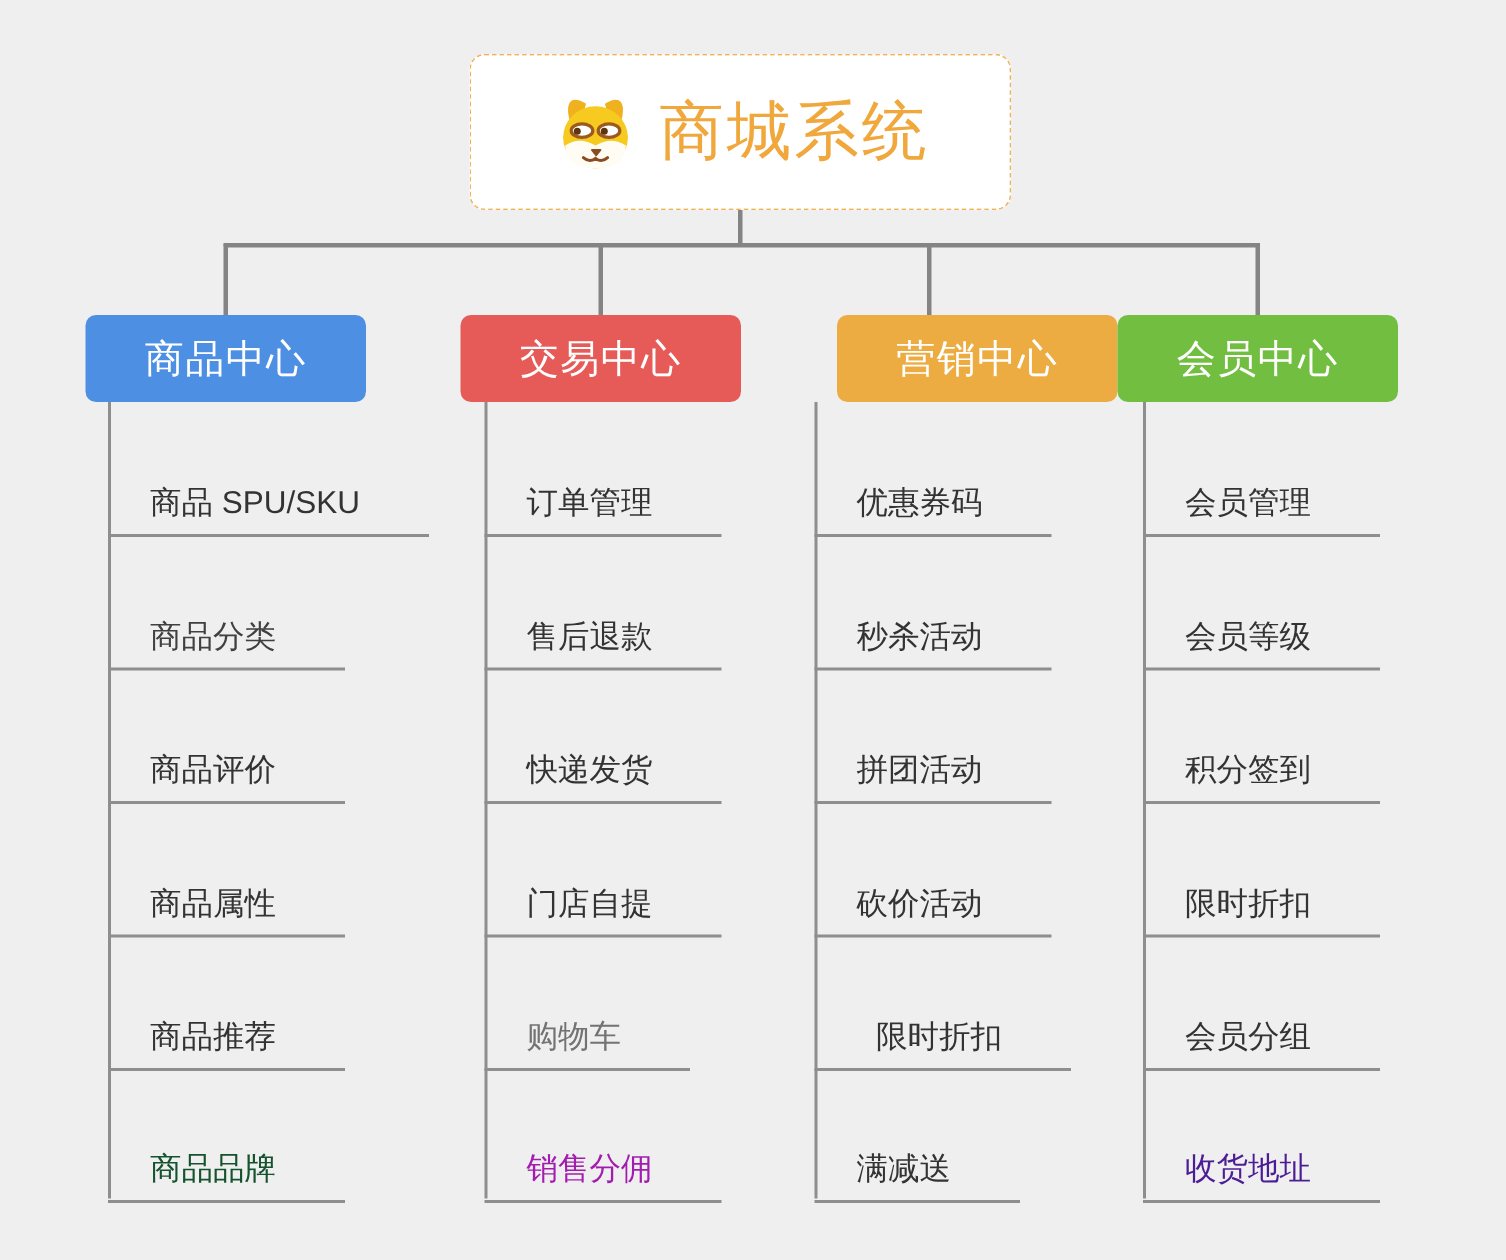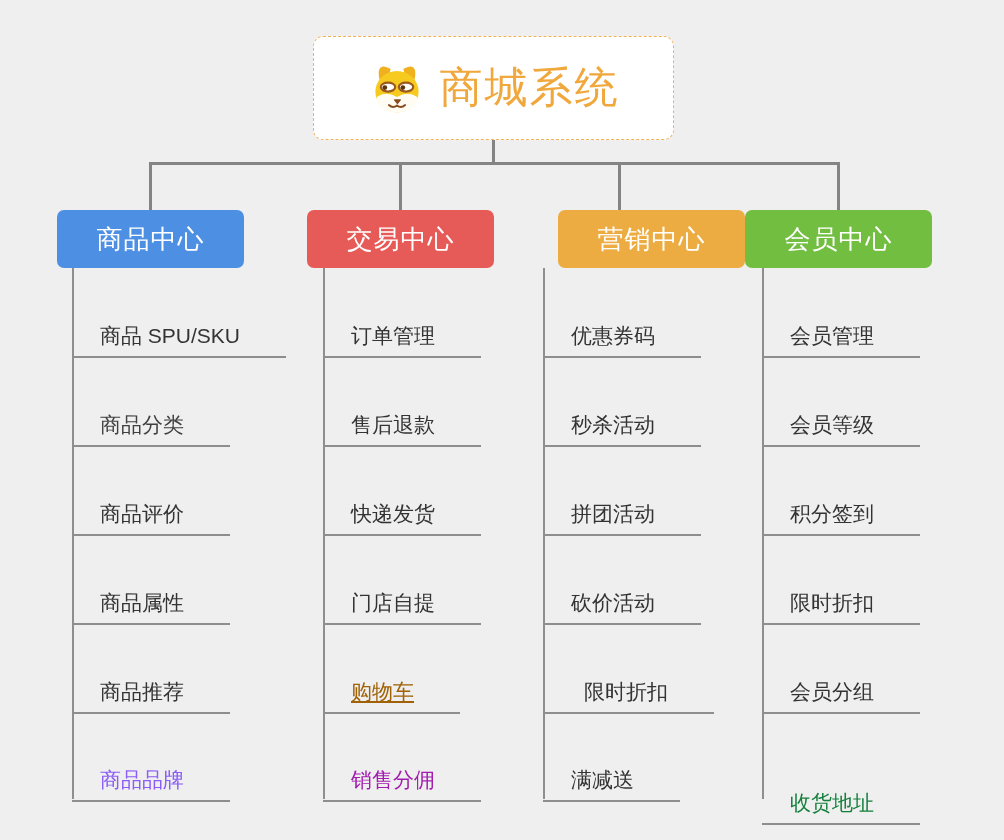--- a/index.html
+++ b/index.html
@@ -96,43 +96,43 @@
   <div class="col-line l1" style="background: rgb(142, 142, 142);"></div>
   <div class="col-line l2" style="background: rgb(142, 142, 142);"></div>
   <div class="col-line l3" style="background: rgb(142, 142, 142);"></div>
 
   <div class="col c0">
     <div class="node r0" style="color: rgb(51, 51, 51); border-bottom-color: rgb(142, 142, 142);">商品 SPU/SKU</div>
     <div class="node r1" style="color: #404040; border-bottom-color: rgb(142, 142, 142);">商品分类</div>
     <div class="node r2" style="color: rgb(51, 51, 51); border-bottom-color: rgb(142, 142, 142);">商品评价</div>
     <div class="node r3" style="color: rgb(51, 51, 51); border-bottom-color: rgb(142, 142, 142);">商品属性</div>
     <div class="node r4" style="color: rgb(51, 51, 51); border-bottom-color: rgb(142, 142, 142);">商品推荐</div>
-    <div class="node r5" style="color: #8b5cf6; border-bottom-color: rgb(142, 142, 142);">商品品牌</div>
+    <div class="node r5" style="color: #14532d; border-bottom-color: rgb(142, 142, 142);">商品品牌</div>
   </div>
 
   <div class="col c1">
     <div class="node r0" style="color: rgb(51, 51, 51); border-bottom-color: rgb(142, 142, 142);">订单管理</div>
     <div class="node r1" style="color: rgb(51, 51, 51); border-bottom-color: rgb(142, 142, 142);">售后退款</div>
     <div class="node r2" style="color: rgb(51, 51, 51); border-bottom-color: rgb(142, 142, 142);">快递发货</div>
     <div class="node r3" style="color: rgb(51, 51, 51); border-bottom-color: rgb(142, 142, 142);">门店自提</div>
-    <div class="node r4" style="color: #a16207; border-bottom-color: rgb(142, 142, 142); text-decoration: underline;">购物车</div>
+    <div class="node r4" style="color: #737373; border-bottom-color: rgb(142, 142, 142);">购物车</div>
     <div class="node r5" style="color: #a21caf; border-bottom-color: rgb(142, 142, 142);">销售分佣</div>
   </div>
 
   <div class="col c2">
     <div class="node r0" style="color: rgb(51, 51, 51); border-bottom-color: rgb(142, 142, 142);">优惠券码</div>
     <div class="node r1" style="color: rgb(51, 51, 51); border-bottom-color: rgb(142, 142, 142);">秒杀活动</div>
     <div class="node r2" style="color: rgb(51, 51, 51); border-bottom-color: rgb(142, 142, 142);">拼团活动</div>
     <div class="node r3" style="color: rgb(51, 51, 51); border-bottom-color: rgb(142, 142, 142);">砍价活动</div>
     <div class="node r4" style="color: rgb(51, 51, 51); border-bottom-color: rgb(142, 142, 142); padding-left: 41px;">限时折扣</div>
     <div class="node r5" style="color: rgb(51, 51, 51); border-bottom-color: rgb(142, 142, 142);">满减送</div>
   </div>
 
   <div class="col c3">
     <div class="node r0" style="color: rgb(51, 51, 51); border-bottom-color: rgb(142, 142, 142);">会员管理</div>
     <div class="node r1" style="color: rgb(51, 51, 51); border-bottom-color: rgb(142, 142, 142);">会员等级</div>
     <div class="node r2" style="color: rgb(51, 51, 51); border-bottom-color: rgb(142, 142, 142);">积分签到</div>
     <div class="node r3" style="color: rgb(51, 51, 51); border-bottom-color: rgb(142, 142, 142);">限时折扣</div>
     <div class="node r4" style="color: rgb(51, 51, 51); border-bottom-color: rgb(142, 142, 142);">会员分组</div>
-    <div class="node r5" style="color: #15803d; border-bottom-color: rgb(142, 142, 142); margin-top: 23px;">收货地址</div>
+    <div class="node r5" style="color: #4c1d95; border-bottom-color: rgb(142, 142, 142);">收货地址</div>
   </div>
 
 </div>
 
 </body></html>

